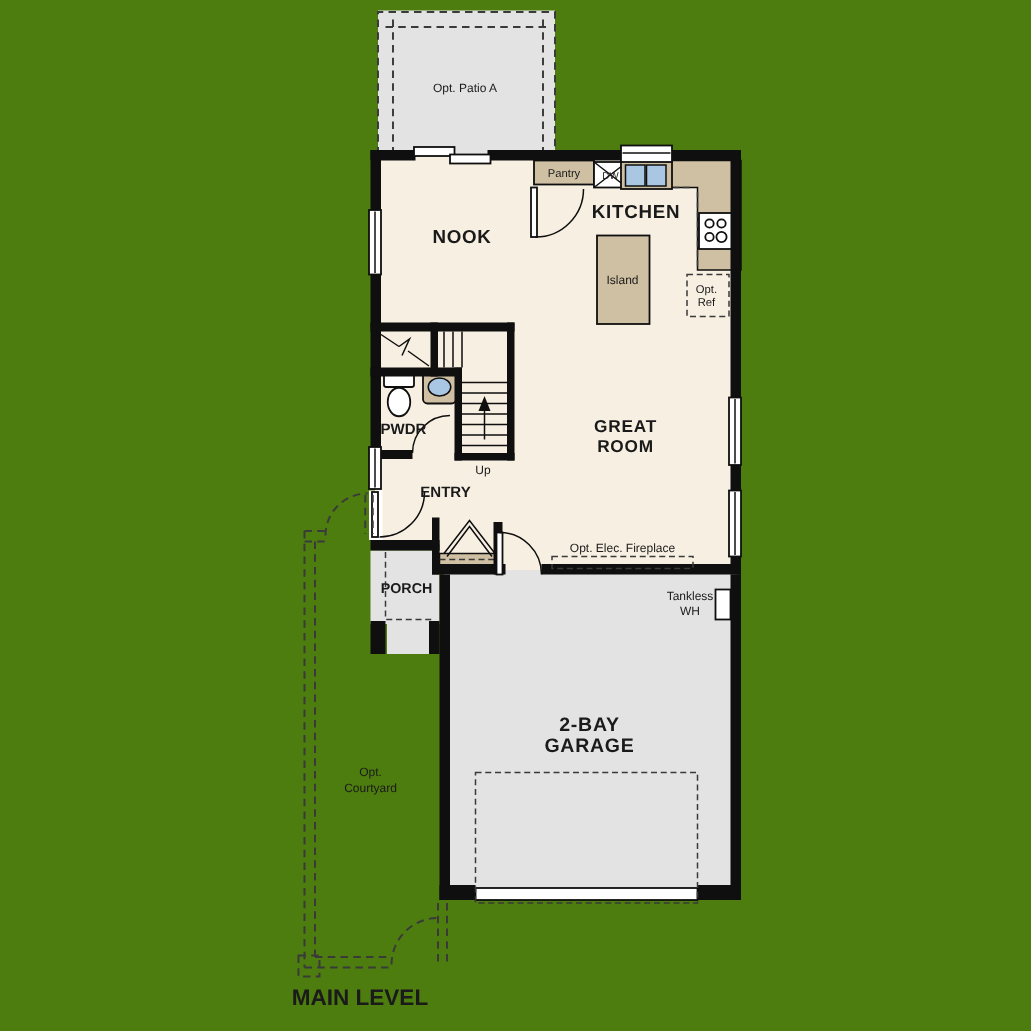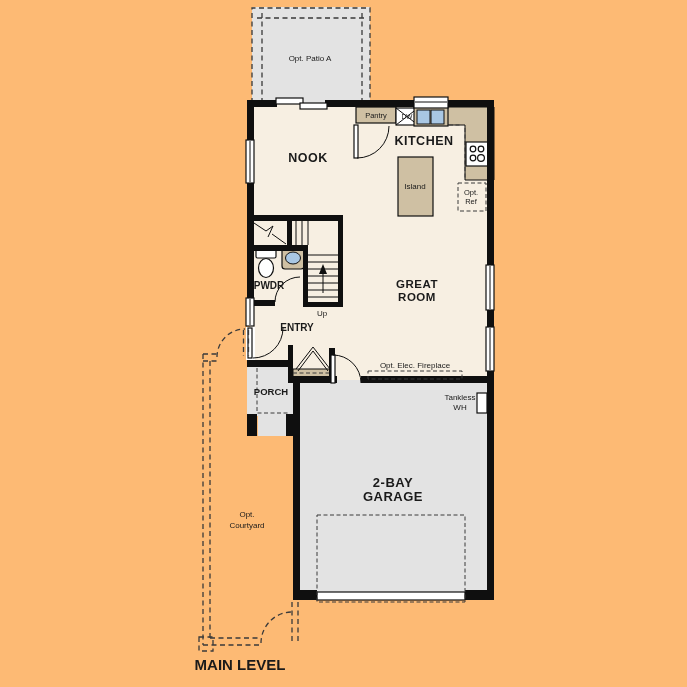--- a/index.html
+++ b/index.html
@@ -1,16 +1,16 @@
 <!DOCTYPE html>
 <html><head>
 <meta charset="utf-8">
 <style>
   html,body{margin:0;padding:0;background:#ffffff;}
-  #canvas{position:relative;width:687px;height:687px;background:#fdba74;overflow:hidden;}
+  #canvas{position:relative;width:687px;height:687px;background:#4d7c0f;overflow:hidden;}
   svg{position:absolute;left:0;top:0;}
   text{font-family:"Liberation Sans", sans-serif;fill:#1a1a1a;}
   .b{font-weight:bold;}
   .w{fill:#0f0f0f;}
   .ln{stroke:#0f0f0f;stroke-width:1;fill:none;}
   .fix{fill:#ffffff;stroke:#0f0f0f;stroke-width:1.2;}
   .d1{stroke:#3a3a3a;stroke-width:1.3;stroke-dasharray:5,3.5;fill:none;}
   .d2{stroke:#3a3a3a;stroke-width:1;stroke-dasharray:4,2.5;fill:none;}
   .arc{stroke:#0f0f0f;stroke-width:1;fill:none;}
 </style>

